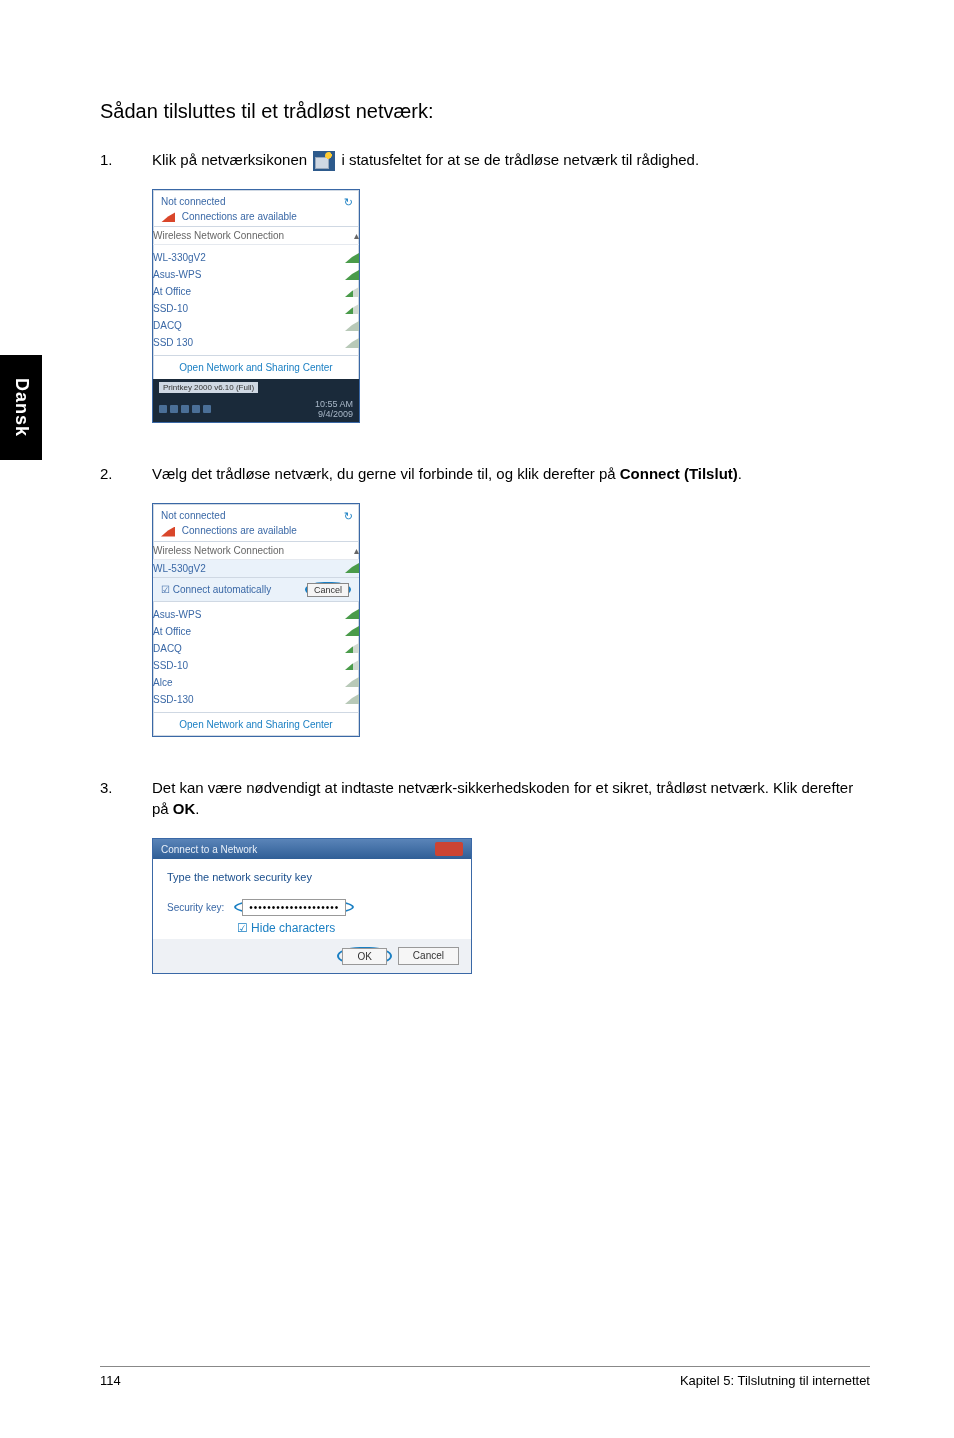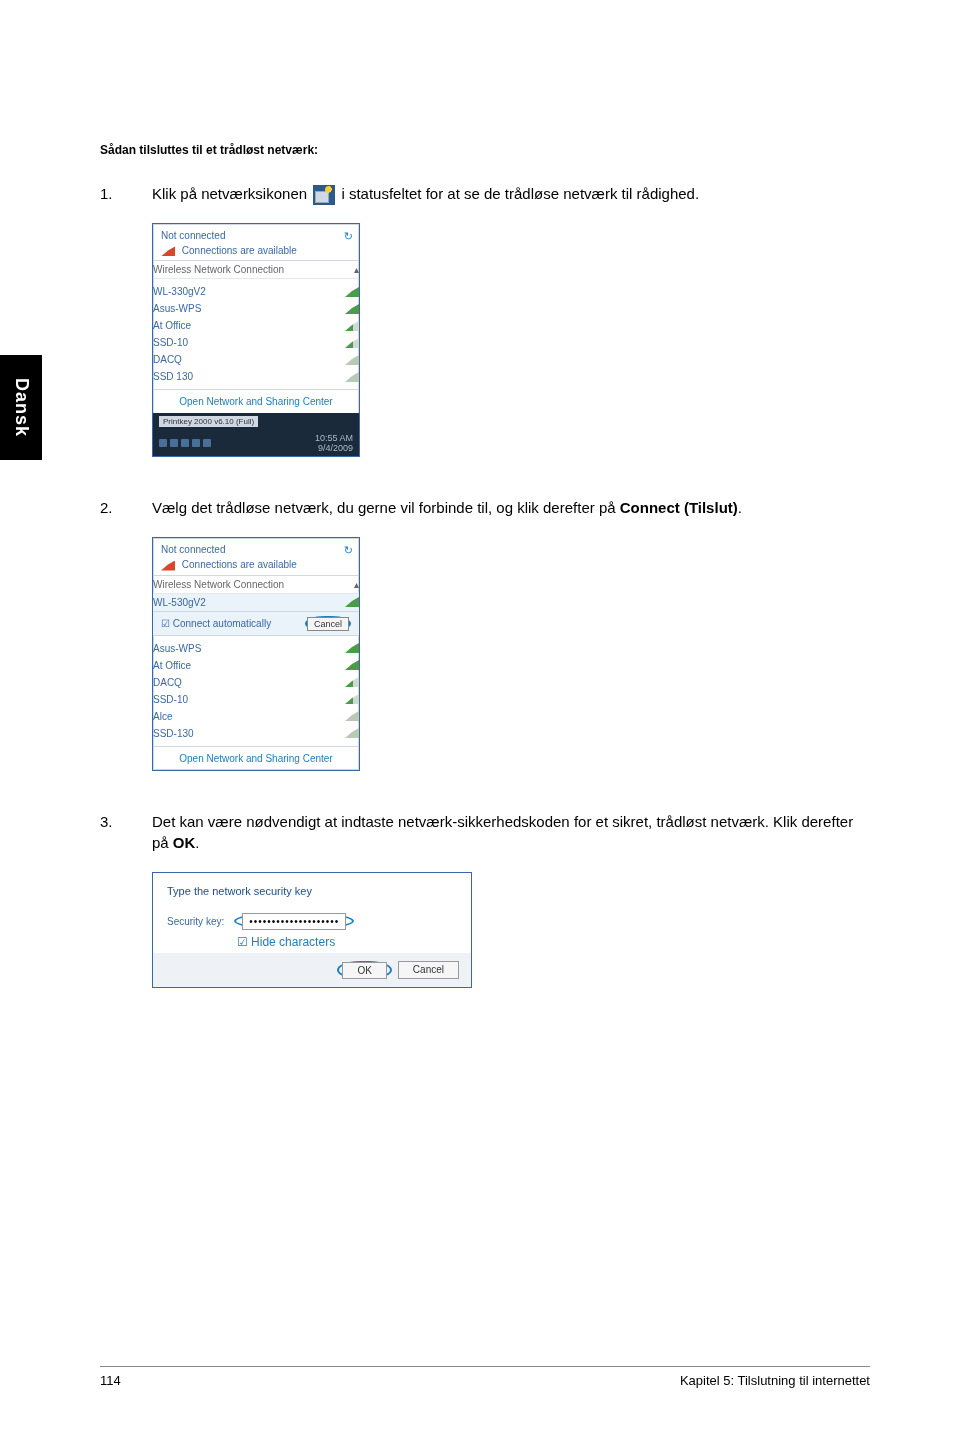--- a/index.html
+++ b/index.html
@@ -28,24 +28,23 @@
     justify-content: center;
     letter-spacing: 1px;
   }
   .page {
     position: absolute;
     left: 100px;
     top: 100px;
     width: 770px;
   }
   .heading {
-    font-size: 12px;
-    font-weight: bold;
+    font-size: 20px;
+    font-weight: normal;
     margin-bottom: 26px;
-    margin-top: 43px;
   }
   .step {
     display: flex;
     align-items: flex-start;
     font-size: 15px;
     margin-bottom: 18px;
     line-height: 1.45;
   }
   .step .num {
     width: 52px;
@@ -339,20 +338,24 @@
 
   <div class="step">
     <div class="num">3.</div>
     <div class="body">
       <span>Det kan være nødvendigt at indtaste netværk-sikkerhedskoden for et sikret, trådløst netværk. Klik derefter på </span>
       <b>OK</b><span>.</span>
     </div>
   </div>
 
   <div class="dialog">
+    <div class="titlebar">
+      <span>Connect to a Network</span>
+      <span class="close"></span>
+    </div>
     <div class="body">
       <div class="prompt">Type the network security key</div>
       <div class="field">
         <label>Security key:</label>
         <span class="el-wrap">
           <span class="input">••••••••••••••••••••</span>
         </span>
       </div>
       <div class="hide">☑ Hide characters</div>
     </div>

